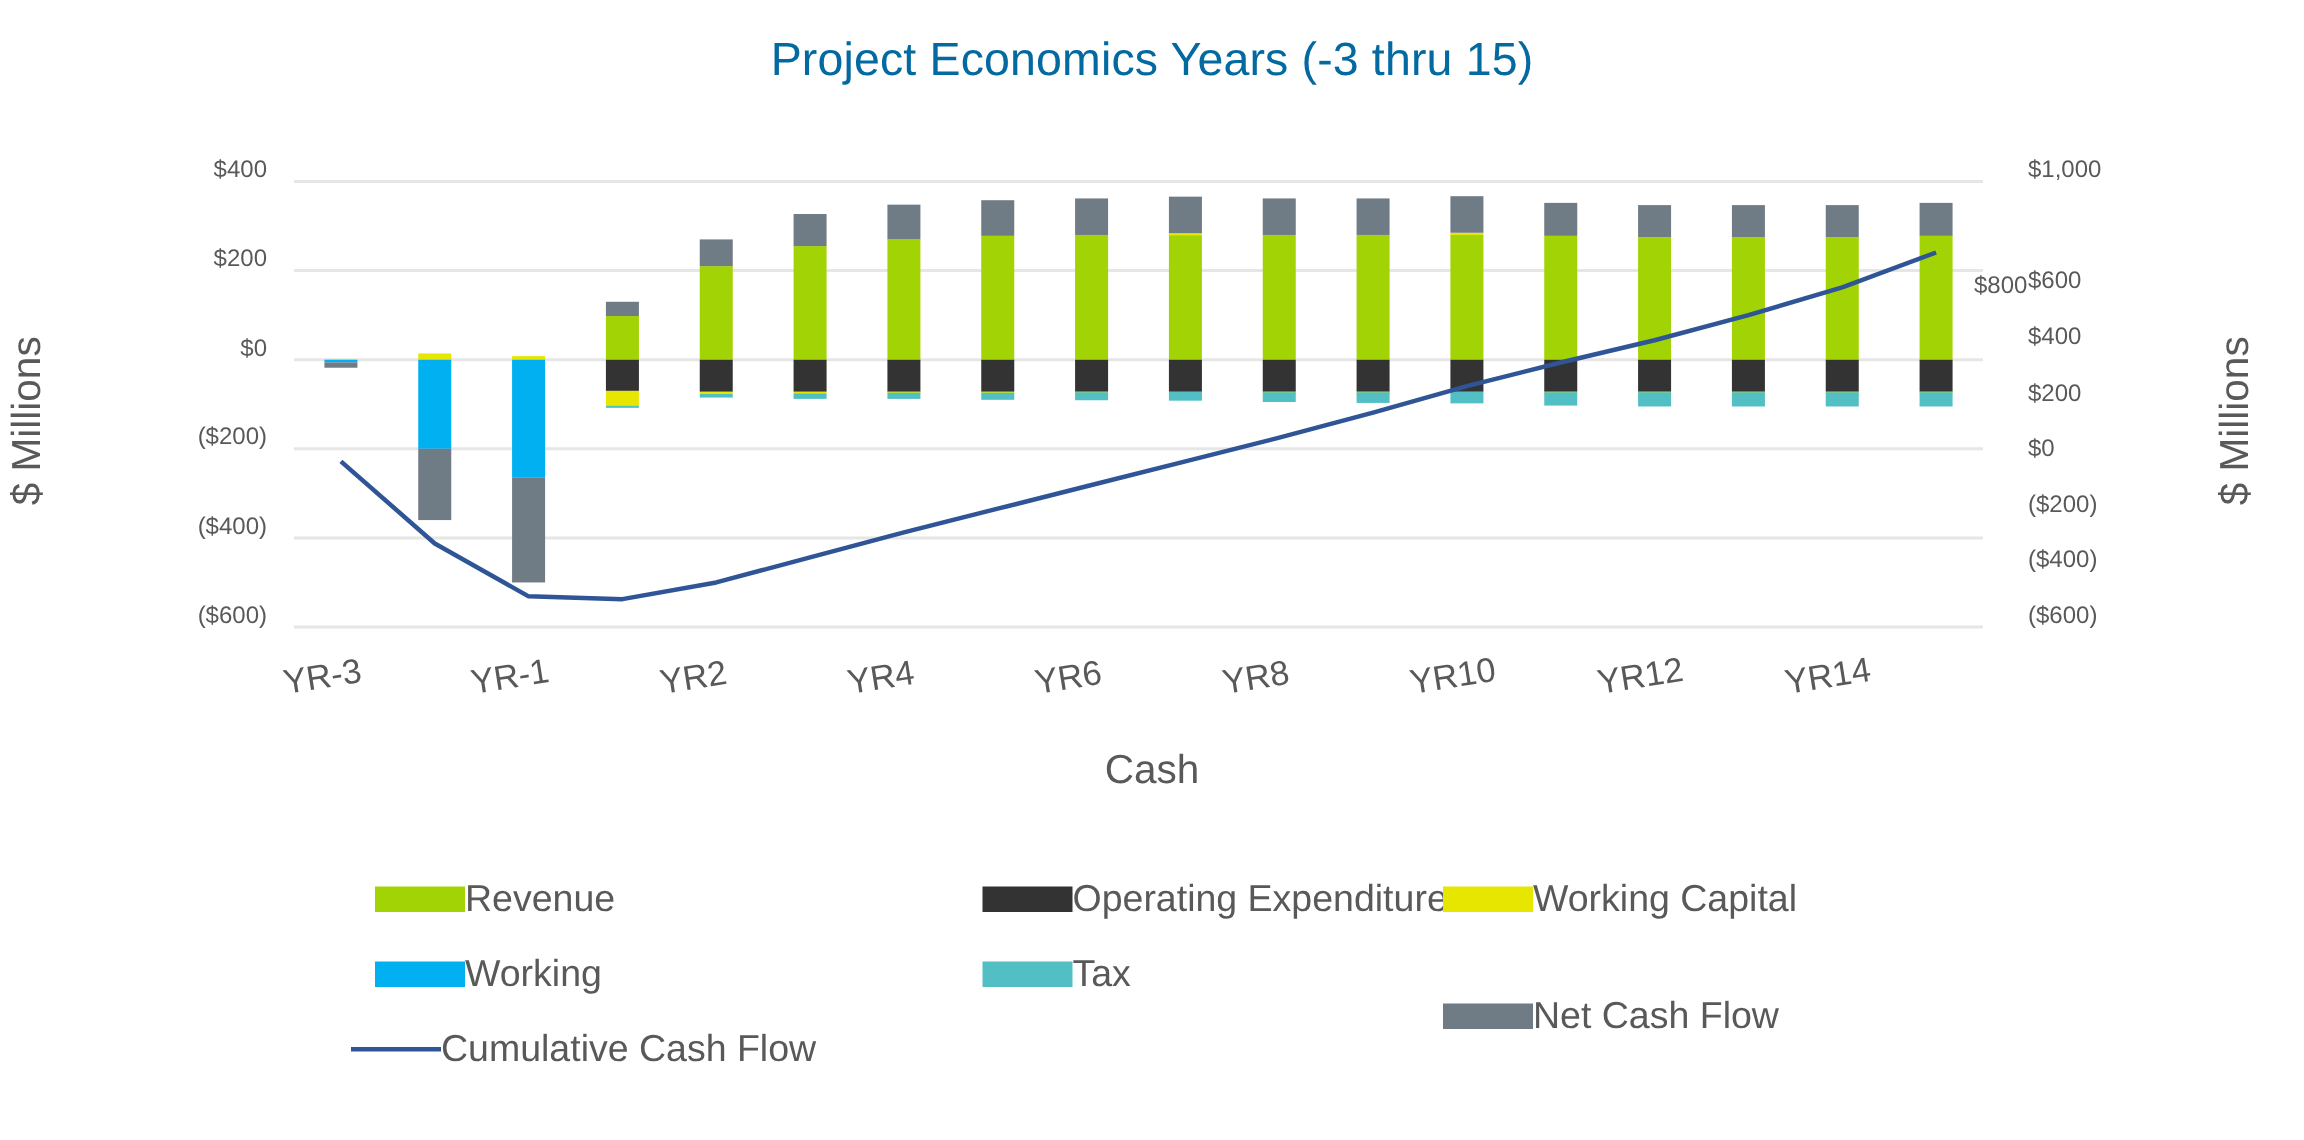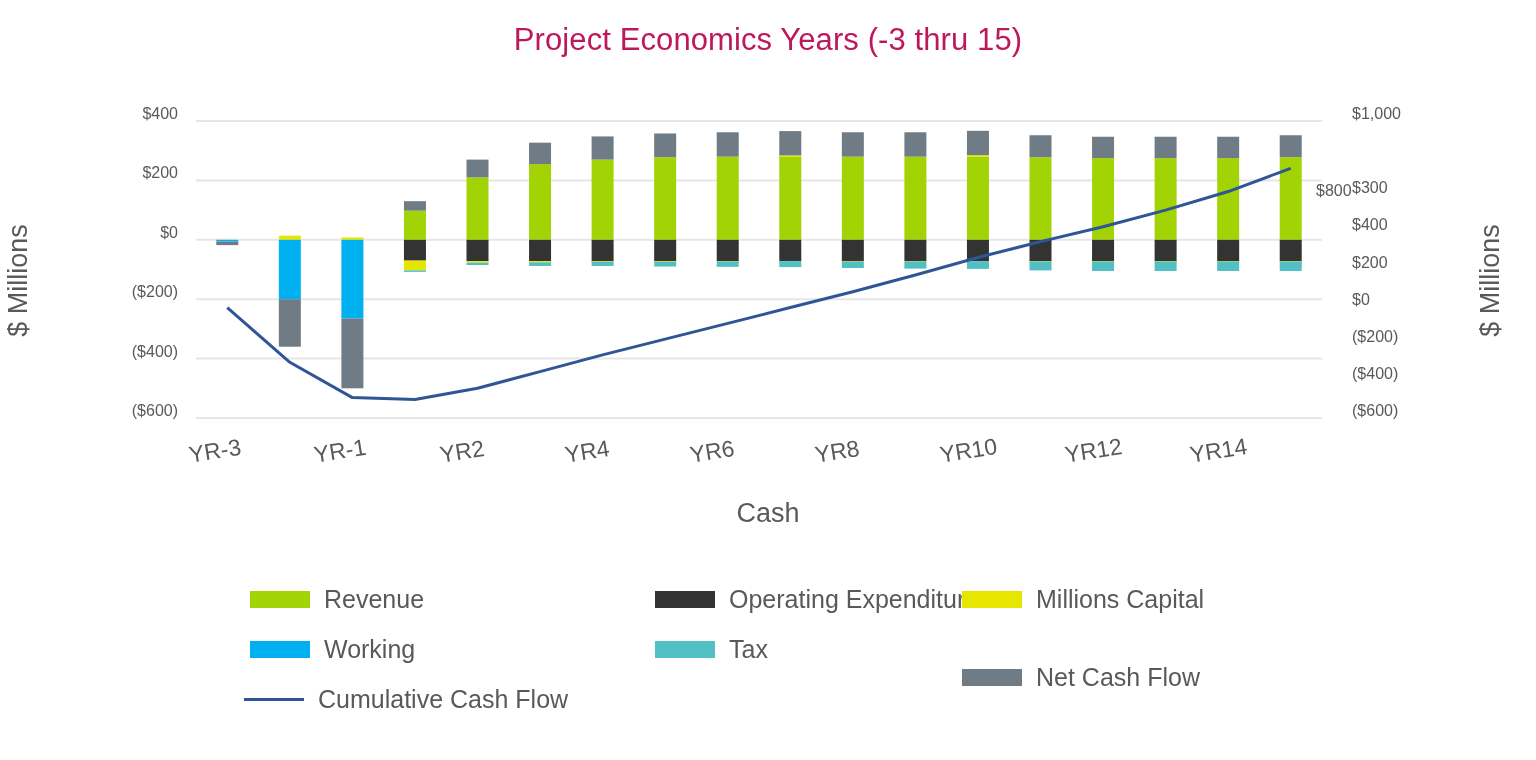--- a/index.html
+++ b/index.html
@@ -1,38 +1,38 @@
 <!DOCTYPE html>
 <html><head>
 <meta charset="utf-8">
 <style>
   html,body{margin:0;padding:0;background:#ffffff;}
   body{width:1536px;height:760px;font-family:"Liberation Sans",sans-serif;color:#595959;overflow:hidden;}
   #chart-root{position:relative;width:1536px;height:760px;}
   .chart-title{
     position:absolute;left:0;top:22px;width:1536px;text-align:center;
-    font-size:31px;color:#be185d;font-weight:400;letter-spacing:.1px;
+    font-size:31px;color:#0369a1;font-weight:400;letter-spacing:.1px;
   }
   .axis-title{
     position:absolute;font-size:27px;color:#595959;white-space:nowrap;
   }
   #y-left-title{left:-38px;top:265px;transform:rotate(-90deg);transform-origin:center;}
   #y-right-title{left:1434px;top:265px;transform:rotate(-90deg);transform-origin:center;}
   #x-title{left:0;top:498px;width:1536px;text-align:center;}
   .tick-label{position:absolute;font-size:16px;color:#595959;white-space:nowrap;}
   .tick-left{text-align:right;}
   .tick-right{text-align:center;}
   .xtick{
     position:absolute;font-size:23px;color:#595959;white-space:nowrap;
     transform:rotate(-9deg);transform-origin:left top;
   }
   svg.plot{position:absolute;left:0;top:0;}
   .legend{position:absolute;left:0;top:585px;width:1536px;}
   .legend-row{position:relative;height:50px;}
-  .legend-item{position:absolute;display:flex;align-items:center;gap:14px;}
+  .legend-item{position:absolute;display:flex;align-items:center;}
   .swatch{width:60px;height:17px;display:inline-block;}
   .swatch-line{width:60px;height:0;border-top:3px solid #2F5597;display:inline-block;}
   .legend-label{font-size:25px;color:#595959;white-space:nowrap;}
 </style>
 </head>
 <body>
 
 <div id="chart-root">
 
   <div class="chart-title">Project Economics Years (-3 thru 15)</div>
@@ -43,21 +43,21 @@
 
   <div id="tick-layer">
       <div class="tick-label tick-left" style="left: 0px; width: 178px; top: 105px;">$400</div>
       <div class="tick-label tick-left" style="left: 0px; width: 178px; top: 164.4px;">$200</div>
       <div class="tick-label tick-left" style="left: 0px; width: 178px; top: 223.8px;">$0</div>
       <div class="tick-label tick-left" style="left: 0px; width: 178px; top: 283.2px;">($200)</div>
       <div class="tick-label tick-left" style="left: 0px; width: 178px; top: 342.6px;">($400)</div>
       <div class="tick-label tick-left" style="left: 0px; width: 178px; top: 402px;">($600)</div>
       <div class="tick-label tick-right" style="left: 1352px; top: 105px;">$1,000</div>
       <div class="tick-label tick-right" style="left: 1316px; top: 142.125px; margin-top: 40px;">$800</div>
-      <div class="tick-label tick-right" style="left: 1352px; top: 179.25px;">$300</div>
+      <div class="tick-label tick-right" style="left: 1352px; top: 179.25px;">$600</div>
       <div class="tick-label tick-right" style="left: 1352px; top: 216.375px;">$400</div>
       <div class="tick-label tick-right" style="left: 1352px; top: 253.5px;">$200</div>
       <div class="tick-label tick-right" style="left: 1352px; top: 290.625px;">$0</div>
       <div class="tick-label tick-right" style="left: 1352px; top: 327.75px;">($200)</div>
       <div class="tick-label tick-right" style="left: 1352px; top: 364.875px;">($400)</div>
       <div class="tick-label tick-right" style="left: 1352px; top: 402px;">($600)</div>
       <div class="xtick" style="left: 187.278px; top: 442px;">YR-3</div>
       <div class="xtick" style="left: 312.389px; top: 442px;">YR-1</div>
       <div class="xtick" style="left: 437.5px; top: 442px;">YR2</div>
       <div class="xtick" style="left: 562.611px; top: 442px;">YR4</div>
@@ -166,38 +166,38 @@
       <div class="legend-item" style="left:250px;">
         <span class="swatch" style="background: rgb(162, 212, 5);"></span>
         <span class="legend-label">Revenue</span>
       </div>
       <div class="legend-item" style="left:655px;">
         <span class="swatch" style="background: rgb(51, 51, 51);"></span>
         <span class="legend-label">Operating Expenditure</span>
       </div>
       <div class="legend-item" style="left:962px;">
         <span class="swatch" style="background: rgb(230, 230, 0);"></span>
-        <span class="legend-label">Millions Capital</span>
+        <span class="legend-label">Working Capital</span>
       </div>
     </div>
     <div class="legend-row">
       <div class="legend-item" style="left:250px;">
         <span class="swatch" style="background: rgb(0, 176, 240);"></span>
         <span class="legend-label">Working</span>
       </div>
       <div class="legend-item" style="left:655px;">
         <span class="swatch" style="background: rgb(82, 191, 196);"></span>
         <span class="legend-label">Tax</span>
       </div>
       <div class="legend-item" style="left:962px;margin-top:28px;">
         <span class="swatch" style="background: rgb(111, 123, 133);"></span>
         <span class="legend-label">Net Cash Flow</span>
       </div>
     </div>
     <div class="legend-row">
-      <div class="legend-item" style="left:244px;">
+      <div class="legend-item" style="left:234px;">
         <span class="swatch-line" style="border-top-color: rgb(47, 85, 151);"></span>
         <span class="legend-label">Cumulative Cash Flow</span>
       </div>
     </div>
   </div>
 
 </div>
 
 </body></html>

